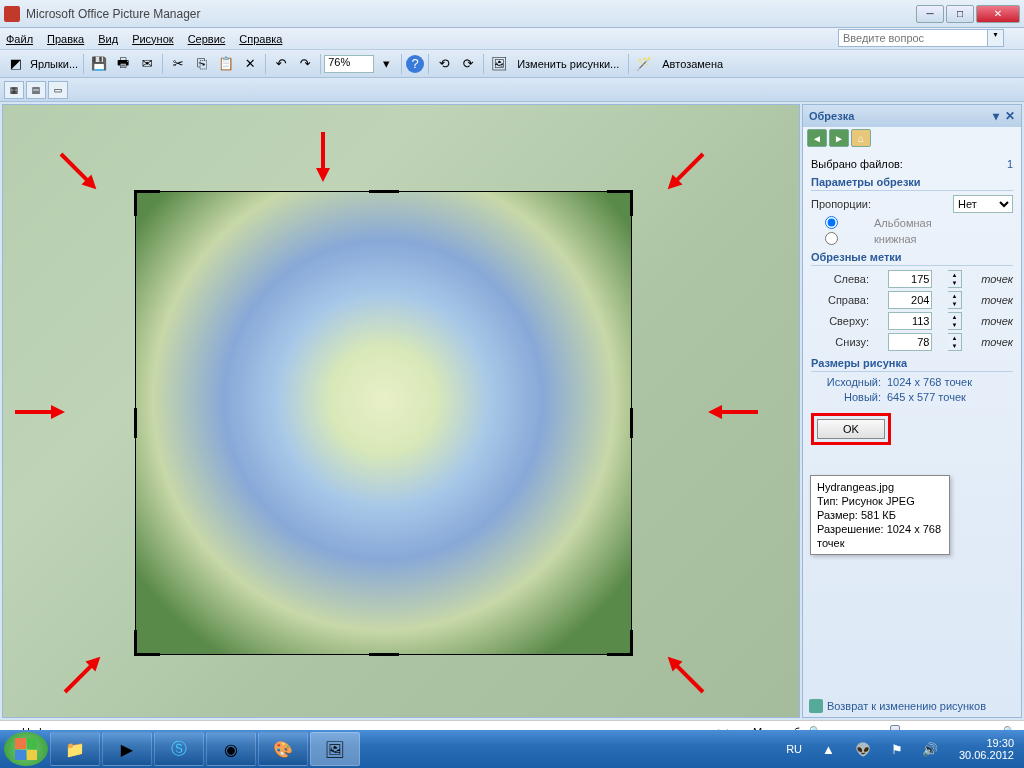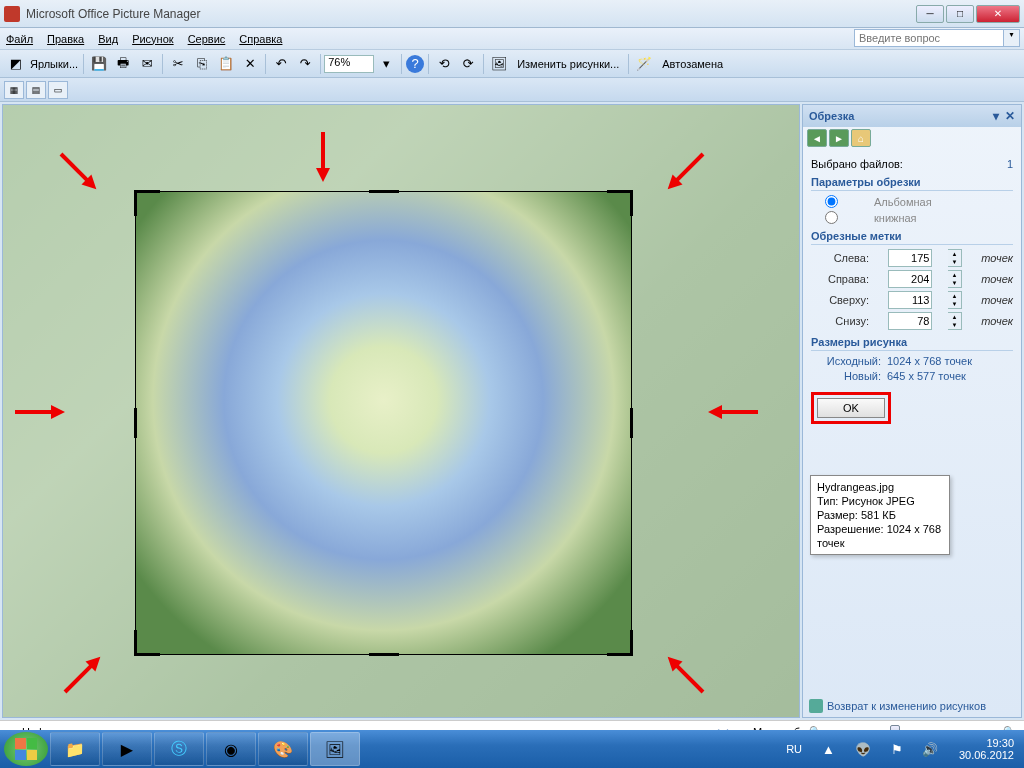--- a/index.html
+++ b/index.html
@@ -12,21 +12,21 @@
 .win-btns { display: flex; gap: 2px; }
 .win-btn { width: 28px; height: 18px; border: 1px solid #8aa; border-radius: 2px; display: flex; align-items: center; justify-content: center; font-size: 10px; }
 .win-min { background: linear-gradient(#eef,#cde); }
 .win-max { background: linear-gradient(#eef,#cde); }
 .win-close { width: 44px; background: linear-gradient(#e78,#c23); color: #fff; }
 
 
 .menubar { height: 22px; background: linear-gradient(#eaf1fa,#d8e5f3); display: flex; align-items: center; padding: 0 6px; font-size: 11px; border-bottom: 1px solid #b8cce0; position: relative; }
 .menubar span { margin-right: 14px; cursor: default; }
 .menubar span u { text-decoration: underline; }
-.help-box { position: absolute; right: 4px; top: 1px; display: flex; }
+.help-box { position: absolute; right: 20px; top: 1px; display: flex; }
 .help-input { width: 150px; height: 18px; font-size: 11px; border: 1px solid #9bb8d8; padding: 0 4px; color: #888; }
 .help-dd { width: 16px; height: 18px; border: 1px solid #9bb8d8; border-left: none; background: #e8f0f8; font-size: 8px; text-align: center; }
 
 
 .toolbar { height: 28px; background: linear-gradient(#e2ecf7,#c9dcef); border-bottom: 1px solid #a8c0d8; display: flex; align-items: center; padding: 0 4px; font-size: 11px; }
 .tb-btn { width: 22px; height: 22px; display: inline-flex; align-items: center; justify-content: center; margin: 0 1px; font-size: 13px; cursor: pointer; }
 .tb-sep { width: 1px; height: 20px; background: #a8c0d8; margin: 0 3px; }
 .tb-label { margin: 0 2px; cursor: pointer; }
 .zoom-box { width: 50px; height: 18px; border: 1px solid #9bb; background: #fff; font-size: 11px; padding: 0 3px; display: inline-block; }
 .tb-text-btn { padding: 0 4px; }
@@ -199,20 +199,24 @@
     </div>
     <div class="side-nav">
       <div class="nav-btn">◄</div>
       <div class="nav-btn">►</div>
       <div class="nav-btn" style="background:#e8c878">⌂</div>
     </div>
     <div class="side-body">
       <div class="row"><span>Выбрано файлов:</span>&nbsp;<span style="color:#2a5a9a">1</span></div>
 
       <div class="sec-title">Параметры обрезки</div>
+      <div class="row">
+        <label>Пропорции:</label>
+        <select class="sel"><option>Нет</option></select>
+      </div>
       <div class="radio-row">
           <input type="radio" checked="" style="">
           <span>Альбомная</span>
         </div>
       <div class="radio-row">
           <input type="radio" style="">
           <span>книжная</span>
         </div>
 
       <div class="sec-title">Обрезные метки</div>

